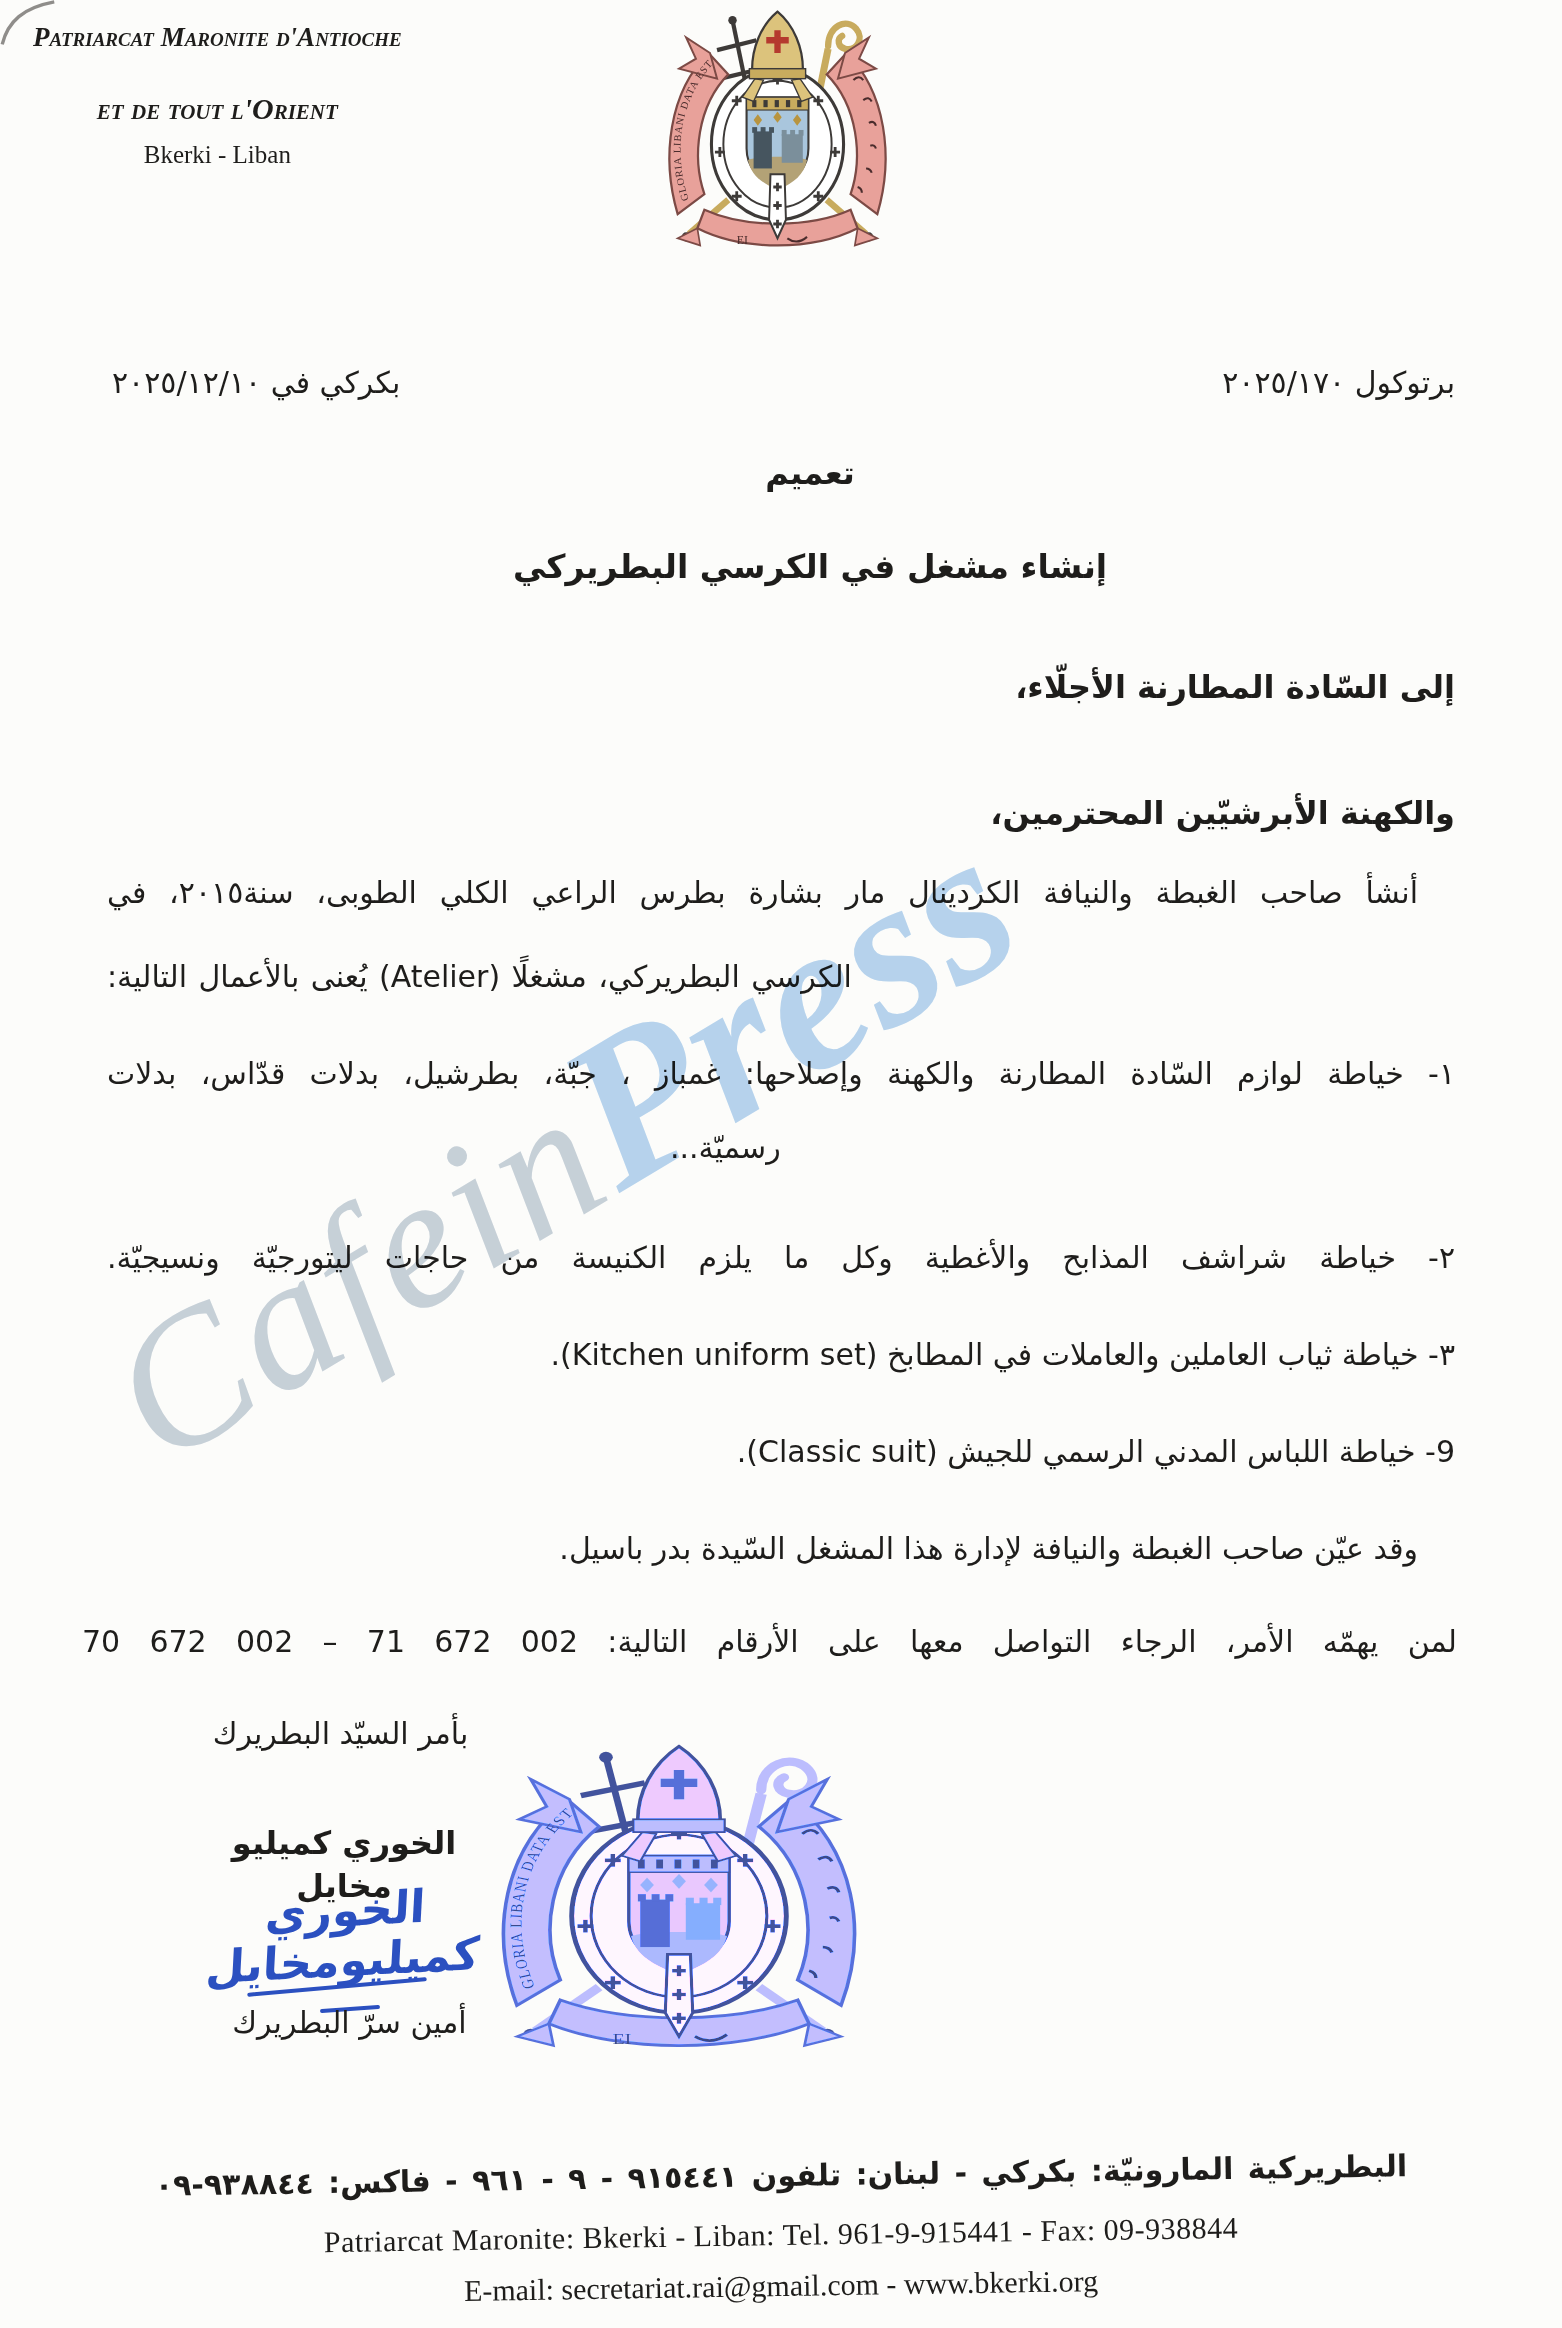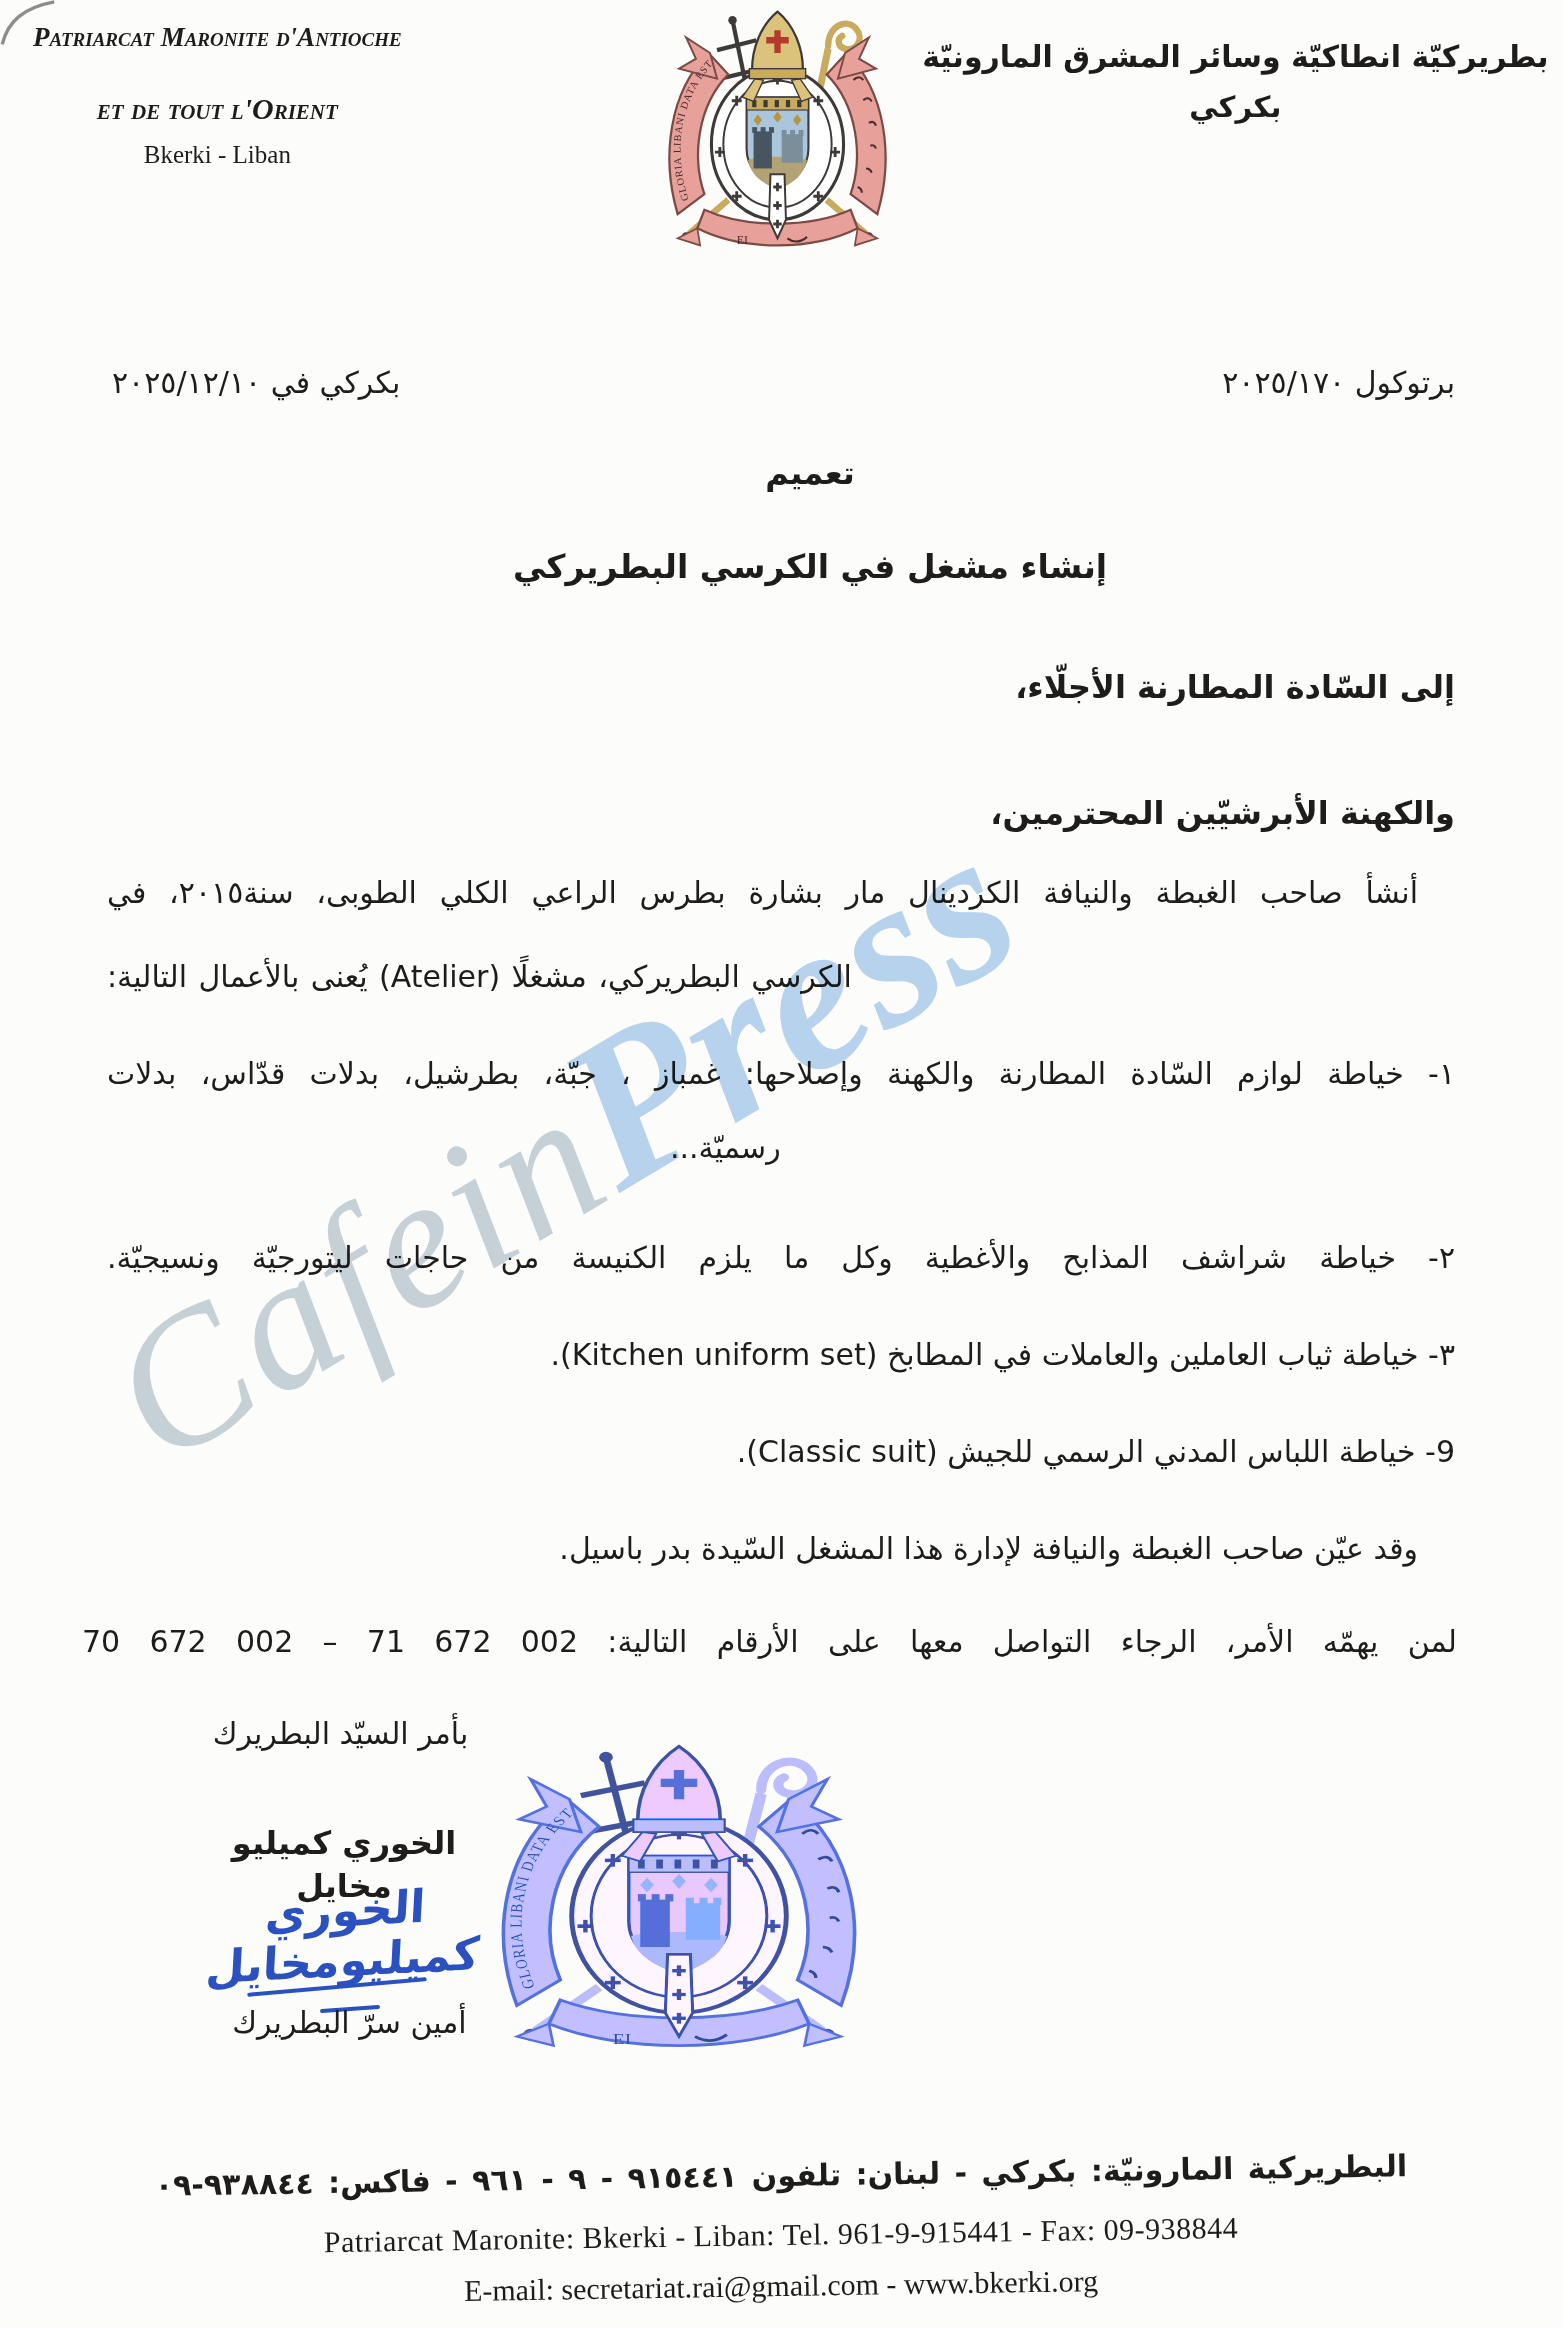--- a/index.html
+++ b/index.html
@@ -147,24 +147,20 @@
   <div class="abs hdr-left">
     <div class="l1">Patriarcat Maronite d'Antioche</div>
     <div class="l2">et de tout l'Orient</div>
     <div class="l3">Bkerki - Liban</div>
   </div>
 
   <svg class="abs crest-top" viewBox="0 0 170 200" preserveAspectRatio="none">
     <use href="#crest"></use>
   </svg>
 
-  <div class="abs hdr-right">
-    <div class="l1">بطريركيّة انطاكيّة وسائر المشرق المارونيّة</div>
-    <div class="l2">بكركي</div>
-  </div>
 
   <div class="abs ar r" style="right:107px;top:363px">برتوكول ٢٠٢٥/١٧٠</div>
   <div class="abs ar" style="left:112px;top:363px">بكركي في ٢٠٢٥/١٢/١٠</div>
 
   <div class="abs ar c b" style="left:58px;right:0;top:452px;font-size:32px">تعميم</div>
   <div class="abs ar c b" style="left:58px;right:0;top:545px;font-size:33px">إنشاء مشغل في الكرسي البطريركي</div>
 
   <div class="abs ar r b" style="right:107px;top:666px;font-size:32px">إلى السّادة المطارنة الأجلّاء،</div>
   <div class="abs ar r b" style="right:107px;top:792px;font-size:32px">والكهنة الأبرشيّين المحترمين،</div>
 

